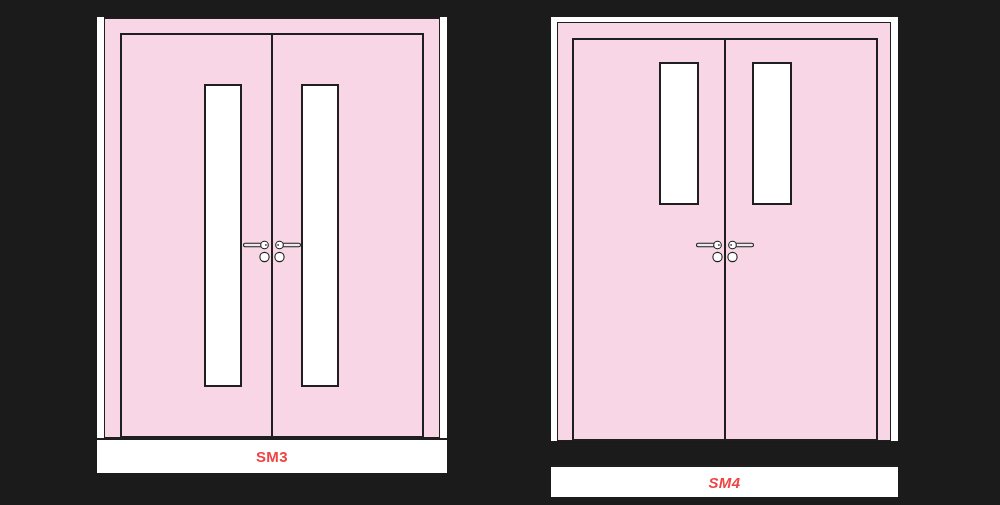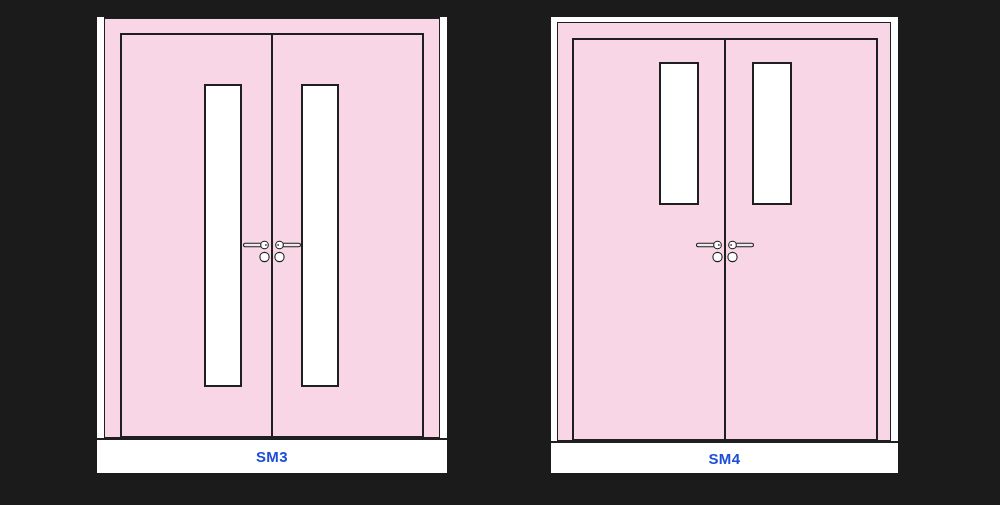--- a/index.html
+++ b/index.html
@@ -20,42 +20,42 @@
 
   .strip,.backing{position:absolute;background:var(--trim);}
   .frame{position:absolute;background:var(--panel);border:1.5px solid var(--line);box-sizing:border-box;}
   .leaves{position:absolute;background:var(--panel);border:2px solid var(--line);box-sizing:border-box;}
   .divider{position:absolute;top:0;bottom:0;width:2px;background:var(--line);}
   .window{position:absolute;background:#ffffff;border:2px solid var(--line);box-sizing:border-box;}
   .band{
     position:absolute;background:var(--trim);border-top:2.5px solid var(--line);
     box-sizing:border-box;display:flex;align-items:center;justify-content:center;
   }
-  .door-label{font-weight:bold;font-size:15px;color:#1d4ed8;letter-spacing:0.4px;}
+  .door-label{font-weight:bold;font-size:15px;color:#ef4444;letter-spacing:0.4px;}
   .hardware{position:absolute;}
 
   
   #fig-sm3 .strip-left{left:0;top:0;width:7px;height:421px;}
   #fig-sm3 .strip-right{right:0;top:0;width:7px;height:421px;}
   #fig-sm3 .frame{left:7px;top:1px;width:336px;height:420px;}
   #fig-sm3 .leaves{left:23px;top:16px;width:304px;height:405px;}
   #fig-sm3 .divider{left:149px;}
   #fig-sm3 .window-left{left:82px;top:49px;width:38px;height:303px;}
   #fig-sm3 .window-right{left:179px;top:49px;width:38px;height:303px;}
   #fig-sm3 .band{left:0;top:421px;width:350px;height:35px;}
   #fig-sm3 .hardware{left:143px;top:220px;}
 
   
   #fig-sm4 .backing{left:0;top:0;width:347px;height:424px;}
   #fig-sm4 .frame{left:6px;top:5px;width:334px;height:419px;}
   #fig-sm4 .leaves{left:21px;top:21px;width:306px;height:403px;}
   #fig-sm4 .divider{left:150px;}
   #fig-sm4 .window-left{left:85px;top:22px;width:40px;height:143px;}
   #fig-sm4 .window-right{left:178px;top:22px;width:40px;height:143px;}
-  #fig-sm4 .band{left:0;top:424px;width:347px;height:32px;}
+  #fig-sm4 .band{left:0;top:448px;width:347px;height:32px;font-style:italic;}
   #fig-sm4 .hardware{left:142px;top:220px;}
 </style>
 </head>
 <body>
 
 <div class="stage">
 
   <div class="figure" id="fig-sm3">
     <div class="strip strip-left"></div>
     <div class="strip strip-right"></div>

